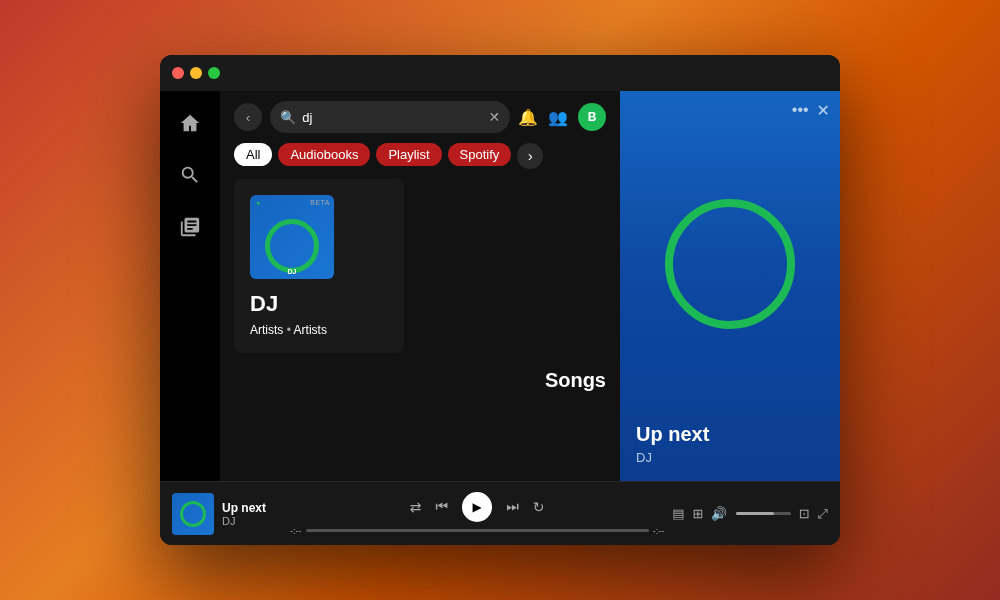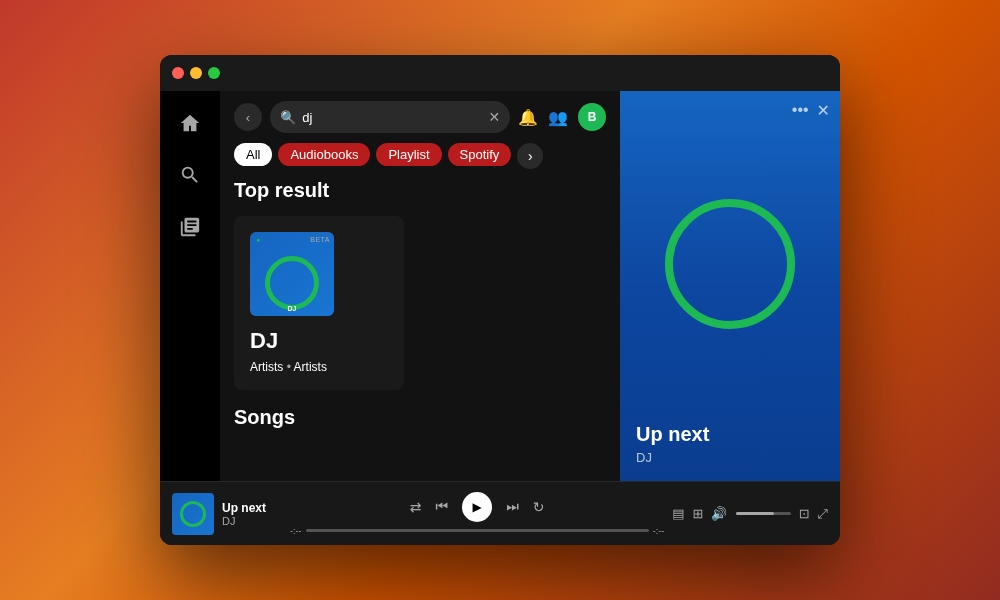--- a/index.html
+++ b/index.html
@@ -212,20 +212,21 @@
       color: #a7a7a7;
     }
     .result-meta span { color: #fff; }
     .songs-section {
       margin-top: 16px;
     }
     .songs-title {
       font-size: 20px;
       font-weight: 700;
       color: #fff;
+      text-align: right;
     }
     .right-panel {
       width: 220px;
       background: linear-gradient(180deg, #1565c0 0%, #0d47a1 50%, #0a3d8f 100%);
       display: flex;
       flex-direction: column;
       position: relative;
       flex-shrink: 0;
     }
     .right-panel-header {
@@ -412,21 +413,20 @@
 
       <div class="filter-tabs">
         <button class="filter-tab active">All</button>
         <button class="filter-tab">Audiobooks</button>
         <button class="filter-tab">Playlist</button>
         <button class="filter-tab">Spotify</button>
         <div class="filter-more">›</div>
       </div>
 
       <div class="search-results">
-        <div class="section-title">Top result</div>
         <div class="top-result-card">
           <div class="dj-album-art">
             <span class="dj-album-beta">BETA</span>
             <span class="dj-album-logo">●</span>
             <div class="dj-circle-art"></div>
             <span class="dj-label-small">DJ</span>
           </div>
           <div class="result-name">DJ</div>
           <div class="result-meta">
             <span>Artists</span> •

